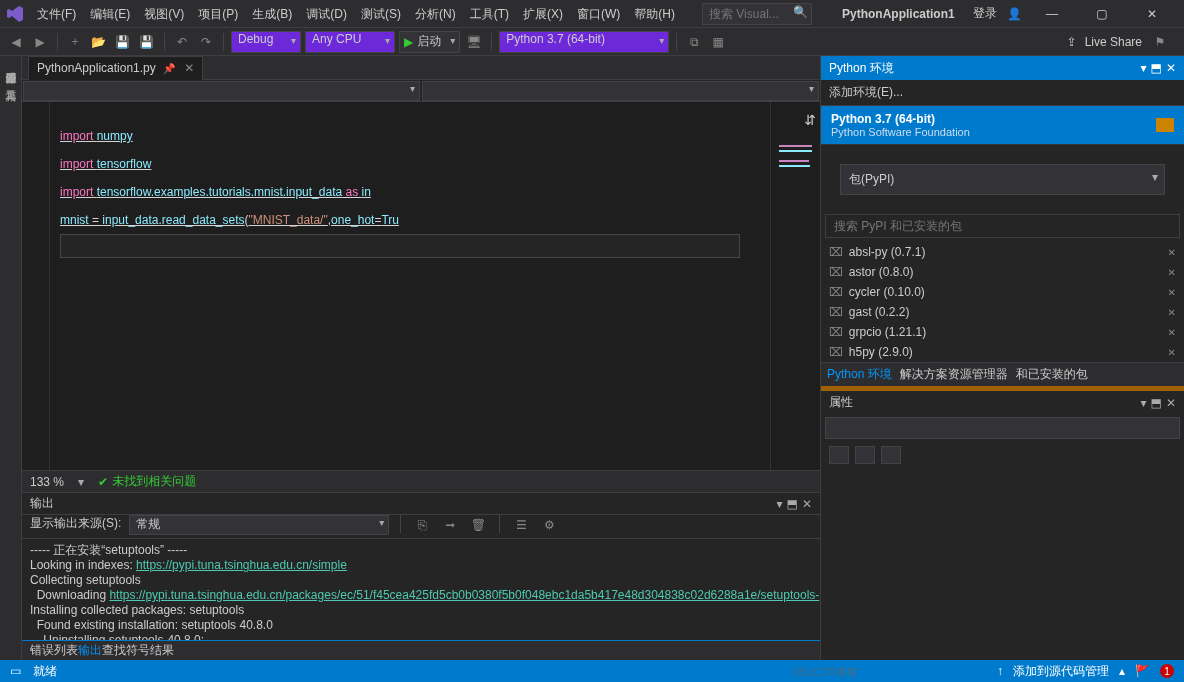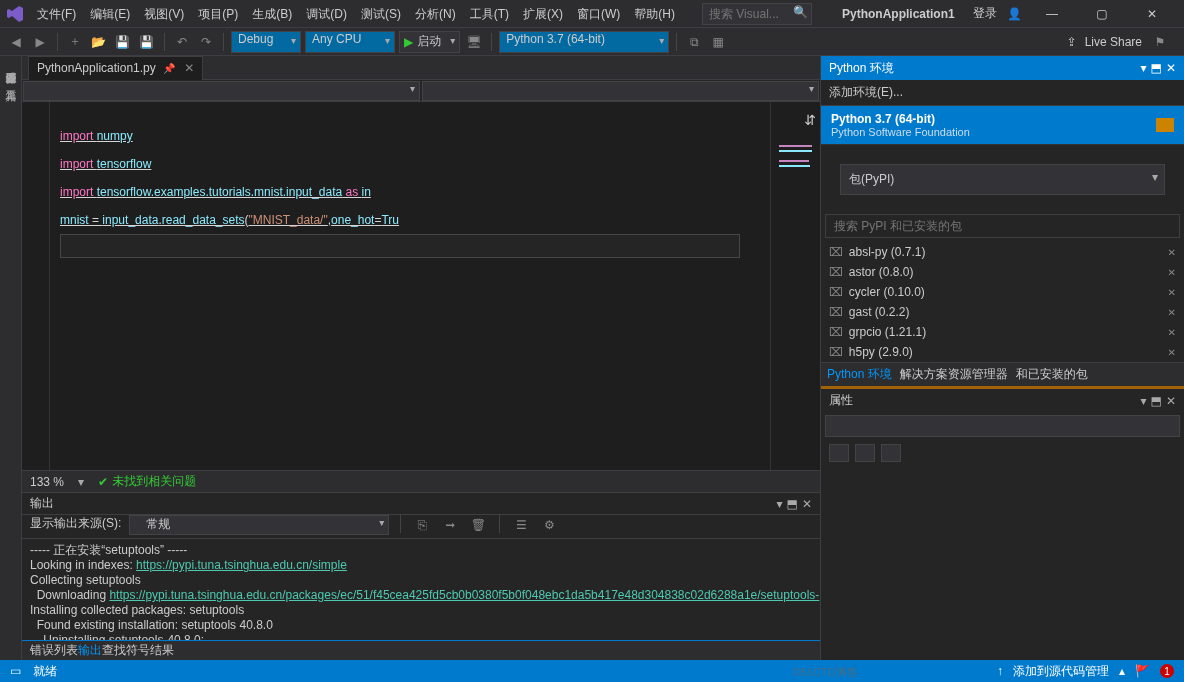--- a/index.html
+++ b/index.html
@@ -8,21 +8,21 @@
 .vs-logo { width: 22px; height: 22px; margin-right: 4px; display: flex; align-items: center; justify-content: center; }
 .menu-item { padding: 0 7px; line-height: 28px; color: #ccc; cursor: pointer; }
 .search-box { margin-left: 20px; background: #333337; border: 1px solid #434346; height: 22px; width: 110px; padding: 0 22px 0 6px; color: #aaa; position: relative; }
 .search-icon { position: absolute; right: 4px; top: 2px; color: #ccc; }
 .proj-name { margin-left: 30px; color: #ccc; font-weight: bold; }
 .right-menu { margin-left: auto; display: flex; align-items: center; gap: 10px; padding-right: 8px; }
 .win-btn { width: 40px; height: 28px; display: flex; align-items: center; justify-content: center; cursor: pointer; }
 .toolbar { height: 28px; background: #2d2d30; display: flex; align-items: center; padding: 0 6px; border-bottom: 1px solid #3e3e42; gap: 4px; }
 .tb-btn { width: 20px; height: 20px; display: flex; align-items: center; justify-content: center; color: #888; cursor: pointer; }
 .tb-sep { width: 1px; height: 18px; background: #444; margin: 0 3px; }
-.tb-dropdown { background: #0369a1; border: 1px solid #434346; height: 22px; padding: 0 20px 0 6px; color: #ccc; position: relative; cursor: pointer; }
+.tb-dropdown { background: #6d28d9; border: 1px solid #434346; height: 22px; padding: 0 20px 0 6px; color: #ccc; position: relative; cursor: pointer; }
 .tb-dropdown::after { content: "▾"; position: absolute; right: 4px; color: #aaa; font-size: 10px; top: 3px; }
 .start-btn { display: flex; align-items: center; gap: 4px; color: #ccc; padding: 0 18px 0 4px; height: 22px; background:#333337; border:1px solid #434346; position:relative; cursor:pointer; }
 .start-btn::after { content: "▾"; position: absolute; right: 4px; color: #aaa; font-size: 10px; top: 3px; }
 .play-icon { color: #33cc33; }
 .main { flex: 1; display: flex; overflow: hidden; }
 .left-rail { width: 22px; background: #2d2d30; border-right: 1px solid #3e3e42; display: flex; flex-direction: column; align-items: center; padding-top: 4px; gap: 10px; }
 .rail-item { writing-mode: vertical-rl; font-size: 11px; color: #aaa; cursor: pointer; padding: 4px 0; }
 .editor-col { flex: 1; display: flex; flex-direction: column; overflow: hidden; }
 .tab-row { height: 24px; background: #2d2d30; border-bottom: 1px solid #3e3e42; display: flex; align-items: center; padding-left: 6px; }
 .tab { background: #1e1e1e; border-top: 1px solid #3e3e42; border-left: 1px solid #3e3e42; border-right: 1px solid #3e3e42; height: 24px; display: flex; align-items: center; padding: 0 8px; gap: 8px; color: #ccc; }
@@ -46,21 +46,21 @@
 .mini-line { height:2px; background:#444; margin:3px 0; }
 .editor-status { height: 22px; background: #2d2d30; border-top: 1px solid #3e3e42; display: flex; align-items: center; padding: 0 8px; gap: 14px; }
 .zoom { color: #ccc; }
 .noprob { color: #33cc33; display: flex; align-items: center; gap: 4px; }
 .output-panel { height: 148px; background: #252526; border-top: 1px solid #3e3e42; display: flex; flex-direction: column; }
 .panel-title { height: 22px; display: flex; align-items: center; padding: 0 8px; border-bottom: 1px solid #3e3e42; gap: 8px; }
 .panel-title-text { color: #ccc; }
 .panel-ctrl { margin-left: auto; display: flex; gap: 4px; color:#aaa; }
 .panel-toolbar { height: 24px; display: flex; align-items: flex-start; padding: 0 8px; gap: 8px; border-bottom: 1px solid #3e3e42; }
 .out-src { color: #ccc; }
-.out-dropdown { background:#333337; border:1px solid #434346; height:20px; width:260px; padding:0 18px 0 16px; position:relative;}
+.out-dropdown { background:#333337; border:1px solid #434346; height:20px; width:260px; padding:0 18px 0 6px; position:relative;}
 .out-dropdown::after { content: "▾"; position:absolute; right:4px; top:1px; color:#aaa; font-size:10px; }
 .out-body { flex: 1; padding: 4px 8px; font-family: Consolas, "NSimSun", monospace; font-size: 12px; line-height: 15px; white-space: pre; overflow: hidden; color: #ccc; }
 .out-link { color: #4ec9b0; text-decoration: underline; }
 .bottom-tabs { height: 20px; background: #2d2d30; border-top: 1px solid #007acc; display: flex; align-items: center; padding: 0 8px; }
 .btab { color: #ccc; cursor: pointer; }
 .btab.active { color: #0097fb; }
 .right-col { width: 364px; background: #252526; border-left: 1px solid #3e3e42; display: flex; flex-direction: column; }
 .panel-hdr { height: 24px; background: #007acc; color: #fff; display: flex; align-items: center; padding: 0 8px; gap: 8px; }
 .panel-hdr-ctrl { margin-left: auto; display: flex; gap: 4px; font-size: 10px; }
 .env-list { display: flex; flex-direction: column; }
@@ -76,21 +76,21 @@
 .pkg-source { padding: 6px 8px; background:#333337; border:1px solid #434346; margin:19px; position:relative; cursor:pointer;}
 .pkg-source::after { content:"▾"; position:absolute; right:6px; top:5px; color:#aaa;}
 .pkg-search { margin: 0 4px 4px 4px; background:#252526; border:1px solid #3e3e42; padding:4px 8px; color:#888;}
 .pkg-list { flex:1; overflow:auto; }
 .pkg-item { display: flex; align-items: center; padding: 3px 8px; gap: 6px; color: #ccc; }
 .pkg-icon { color:#888; }
 .pkg-x { margin-left: auto; color:#888; cursor:pointer; font-size:10px; }
 .right-tabs { display: flex; gap: 8px; padding: 3px 6px; background:#2d2d30; border-top:1px solid #3e3e42;}
 .rtab { color:#ccc; cursor:pointer; }
 .rtab.active { color:#0097fb; }
-.props-panel { border-top:3px solid #a16207; }
+.props-panel { border-top:5px solid #a16207; }
 .props-hdr { padding: 3px 8px; display:flex; align-items:center; }
 .props-ctrl { margin-left:auto; color:#aaa; display:flex; gap:4px; font-size:10px;}
 .props-body { padding: 0 4px;}
 .props-drop { background:#333337; border:1px solid #434346; height:22px; margin:3px 0;}
 .props-icons { display:flex; gap:6px; padding:4px; }
 .props-icon-btn { width:20px; height:18px; background:#333337; border:1px solid #434346; cursor:pointer;}
 .statusbar { height: 22px; background: #007acc; color: #fff; display: flex; align-items: center; padding: 0 10px; gap: 12px; }
 .sb-right { margin-left: auto; display: flex; align-items: center; gap: 10px; }
 .badge { background:#c00; color:#fff; border-radius:50%; width:14px; height:14px; font-size:10px; display:flex; align-items:center; justify-content:center; }
 .watermark { position:absolute; bottom:0; right: 320px; color:#666; font-size:11px; opacity:0.7; padding:2px 6px;}

